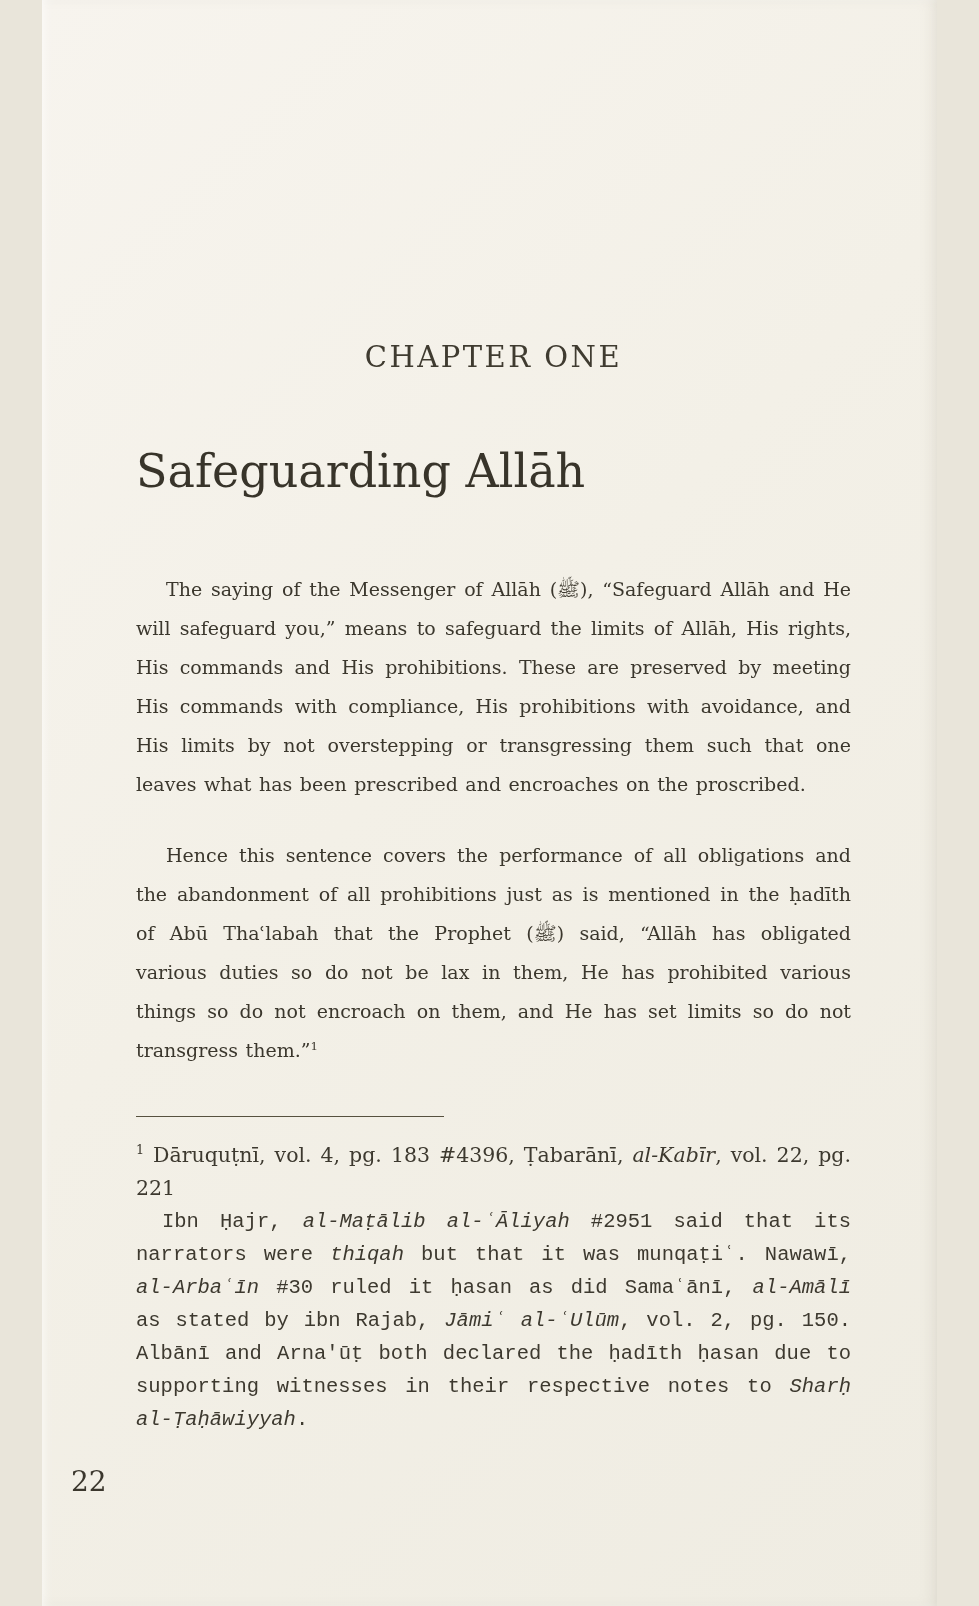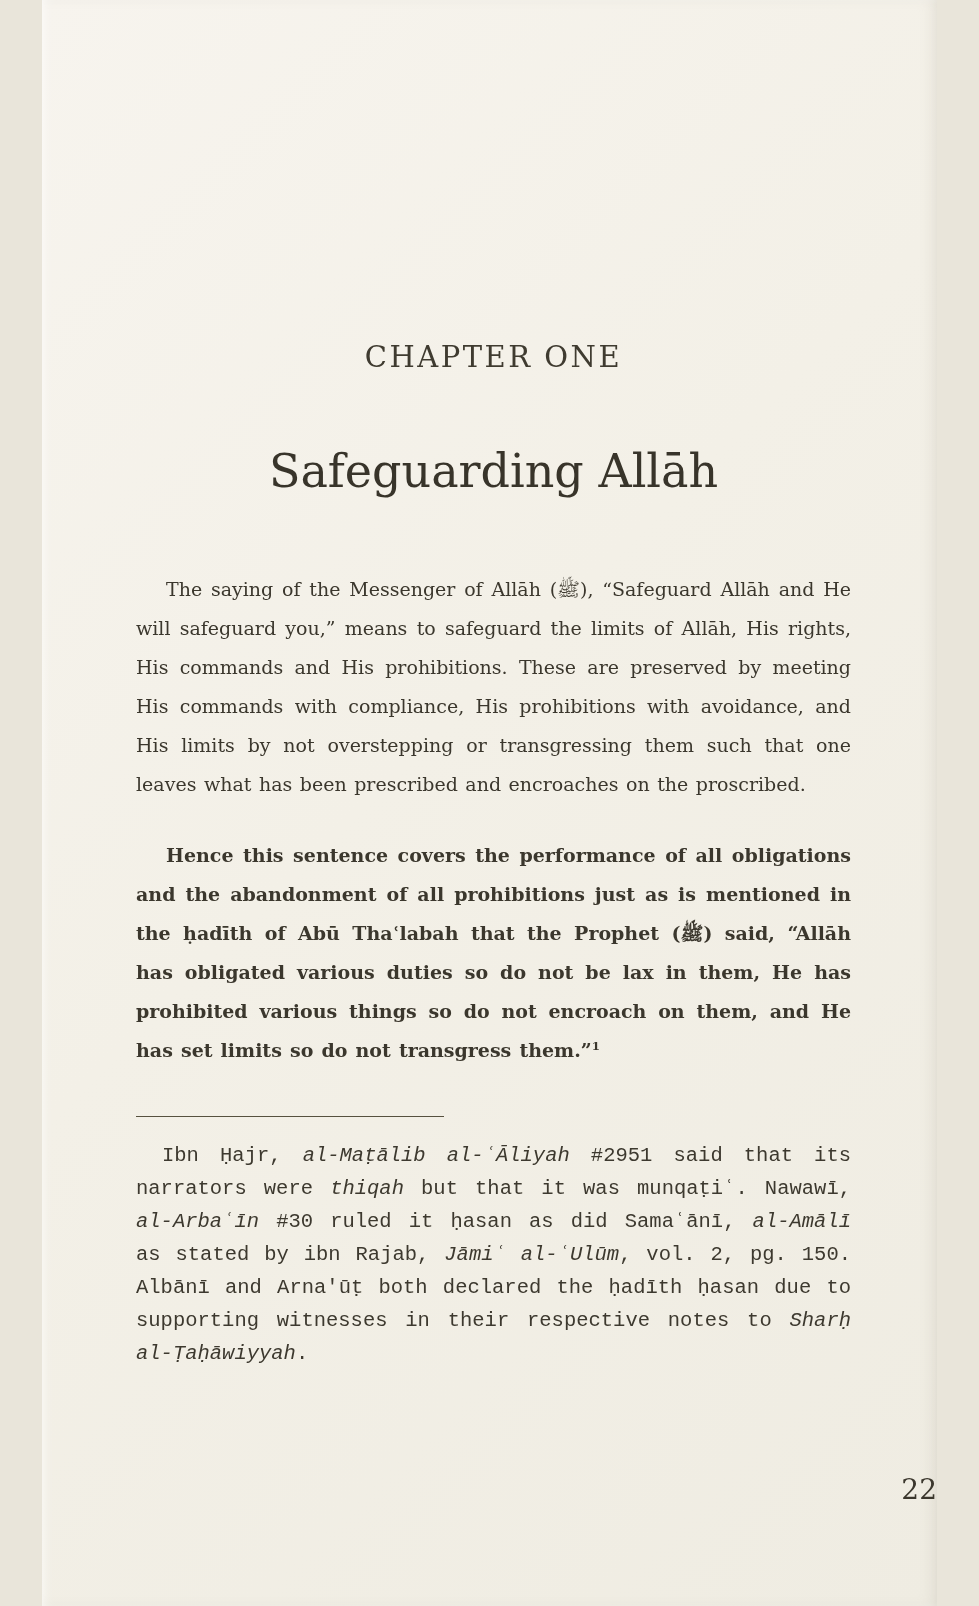--- a/index.html
+++ b/index.html
@@ -23,39 +23,38 @@
 
   .chapter {
     text-align: center;
     font-size: 29px;
     letter-spacing: 2.5px;
     line-height: 34px;
     color: #3f3b30;
   }
 
   .title {
-    text-align: center;
     font-size: 46px;
     font-weight: 400;
     line-height: 54px;
     margin: 70px 0 0 0;
     color: #38342a;
   }
 
   .para {
     margin: 72px 0 0 0;
     font-size: 19px;
     line-height: 39px;
     text-align: justify;
     text-indent: 30px;
     word-spacing: 1.5px;
     color: #3b372d;
   }
 
-  .para.second { margin-top: 32px; font-weight: bold; }
+  .para.second { margin-top: 32px; }
 
   .fn-rule {
     width: 308px;
     height: 0;
     border-top: 1.5px solid #56513f;
     margin-top: 46px;
   }
 
   .footnotes { margin-top: 22px; }
 
@@ -66,22 +65,22 @@
     text-align: justify;
     word-spacing: 0.5px;
     color: #3d392f;
   }
 
   .fn.indent { text-indent: 26px; font-family: Liberation Mono, monospace; }
 
   .page-number {
     position: absolute;
     left: 0; right: 0;
-    bottom: 100px;
-    text-align: right;
+    bottom: 108px;
+    text-align: left;
     font-size: 28px;
     color: #3b372d;
     padding-left: 29px;
   }
 
   .it  { font-style: italic; }
   .sup { font-size: 0.62em; vertical-align: super; line-height: 0; }
 </style>
 </head>
 <body>
@@ -93,19 +92,20 @@
 
     <h1 class="title">Safeguarding Allāh</h1>
 
     <p class="para"><span>The saying of the Messenger of Allāh (ﷺ), “Safeguard Allāh and He will safeguard you,” means to safeguard the limits of Allāh, His rights, His commands and His prohibitions. These are preserved by meeting His commands with compliance, His prohibitions with avoidance, and His limits by not overstepping or transgressing them such that one leaves what has been prescribed and encroaches on the proscribed.</span></p>
 
     <p class="para second"><span>Hence this sentence covers the performance of all obligations and the abandonment of all prohibitions just as is mentioned in the ḥadīth of Abū Thaʿlabah that the Prophet (ﷺ) said, “Allāh has obligated various duties so do not be lax in them, He has prohibited various things so do not encroach on them, and He has set limits so do not transgress them.”</span><span class="sup">1</span></p>
 
     <div class="fn-rule"></div>
 
     <div class="footnotes">
+      <p class="fn"><span class="sup">1</span><span> Dāruquṭnī, vol. 4, pg. 183 #4396, Ṭabarānī, </span><span class="it">al-Kabīr</span><span>, vol. 22, pg. 221</span></p>
       <p class="fn indent"><span>Ibn Ḥajr, </span><span class="it">al-Maṭālib al-ʿĀliyah</span><span> #2951 said that its narrators were </span><span class="it">thiqah</span><span> but that it was munqaṭiʿ. Nawawī, </span><span class="it">al-Arbaʿīn</span><span> #30 ruled it ḥasan as did Samaʿānī, </span><span class="it">al-Amālī</span><span> as stated by ibn Rajab, </span><span class="it">Jāmiʿ al-ʿUlūm</span><span>, vol. 2, pg. 150. Albānī and Arna'ūṭ both declared the ḥadīth ḥasan due to supporting witnesses in their respective notes to </span><span class="it">Sharḥ al-Ṭaḥāwiyyah</span><span>.</span></p>
     </div>
 
   </div>
 
   <div class="page-number">22</div>
 </div>
 
 </body></html>

